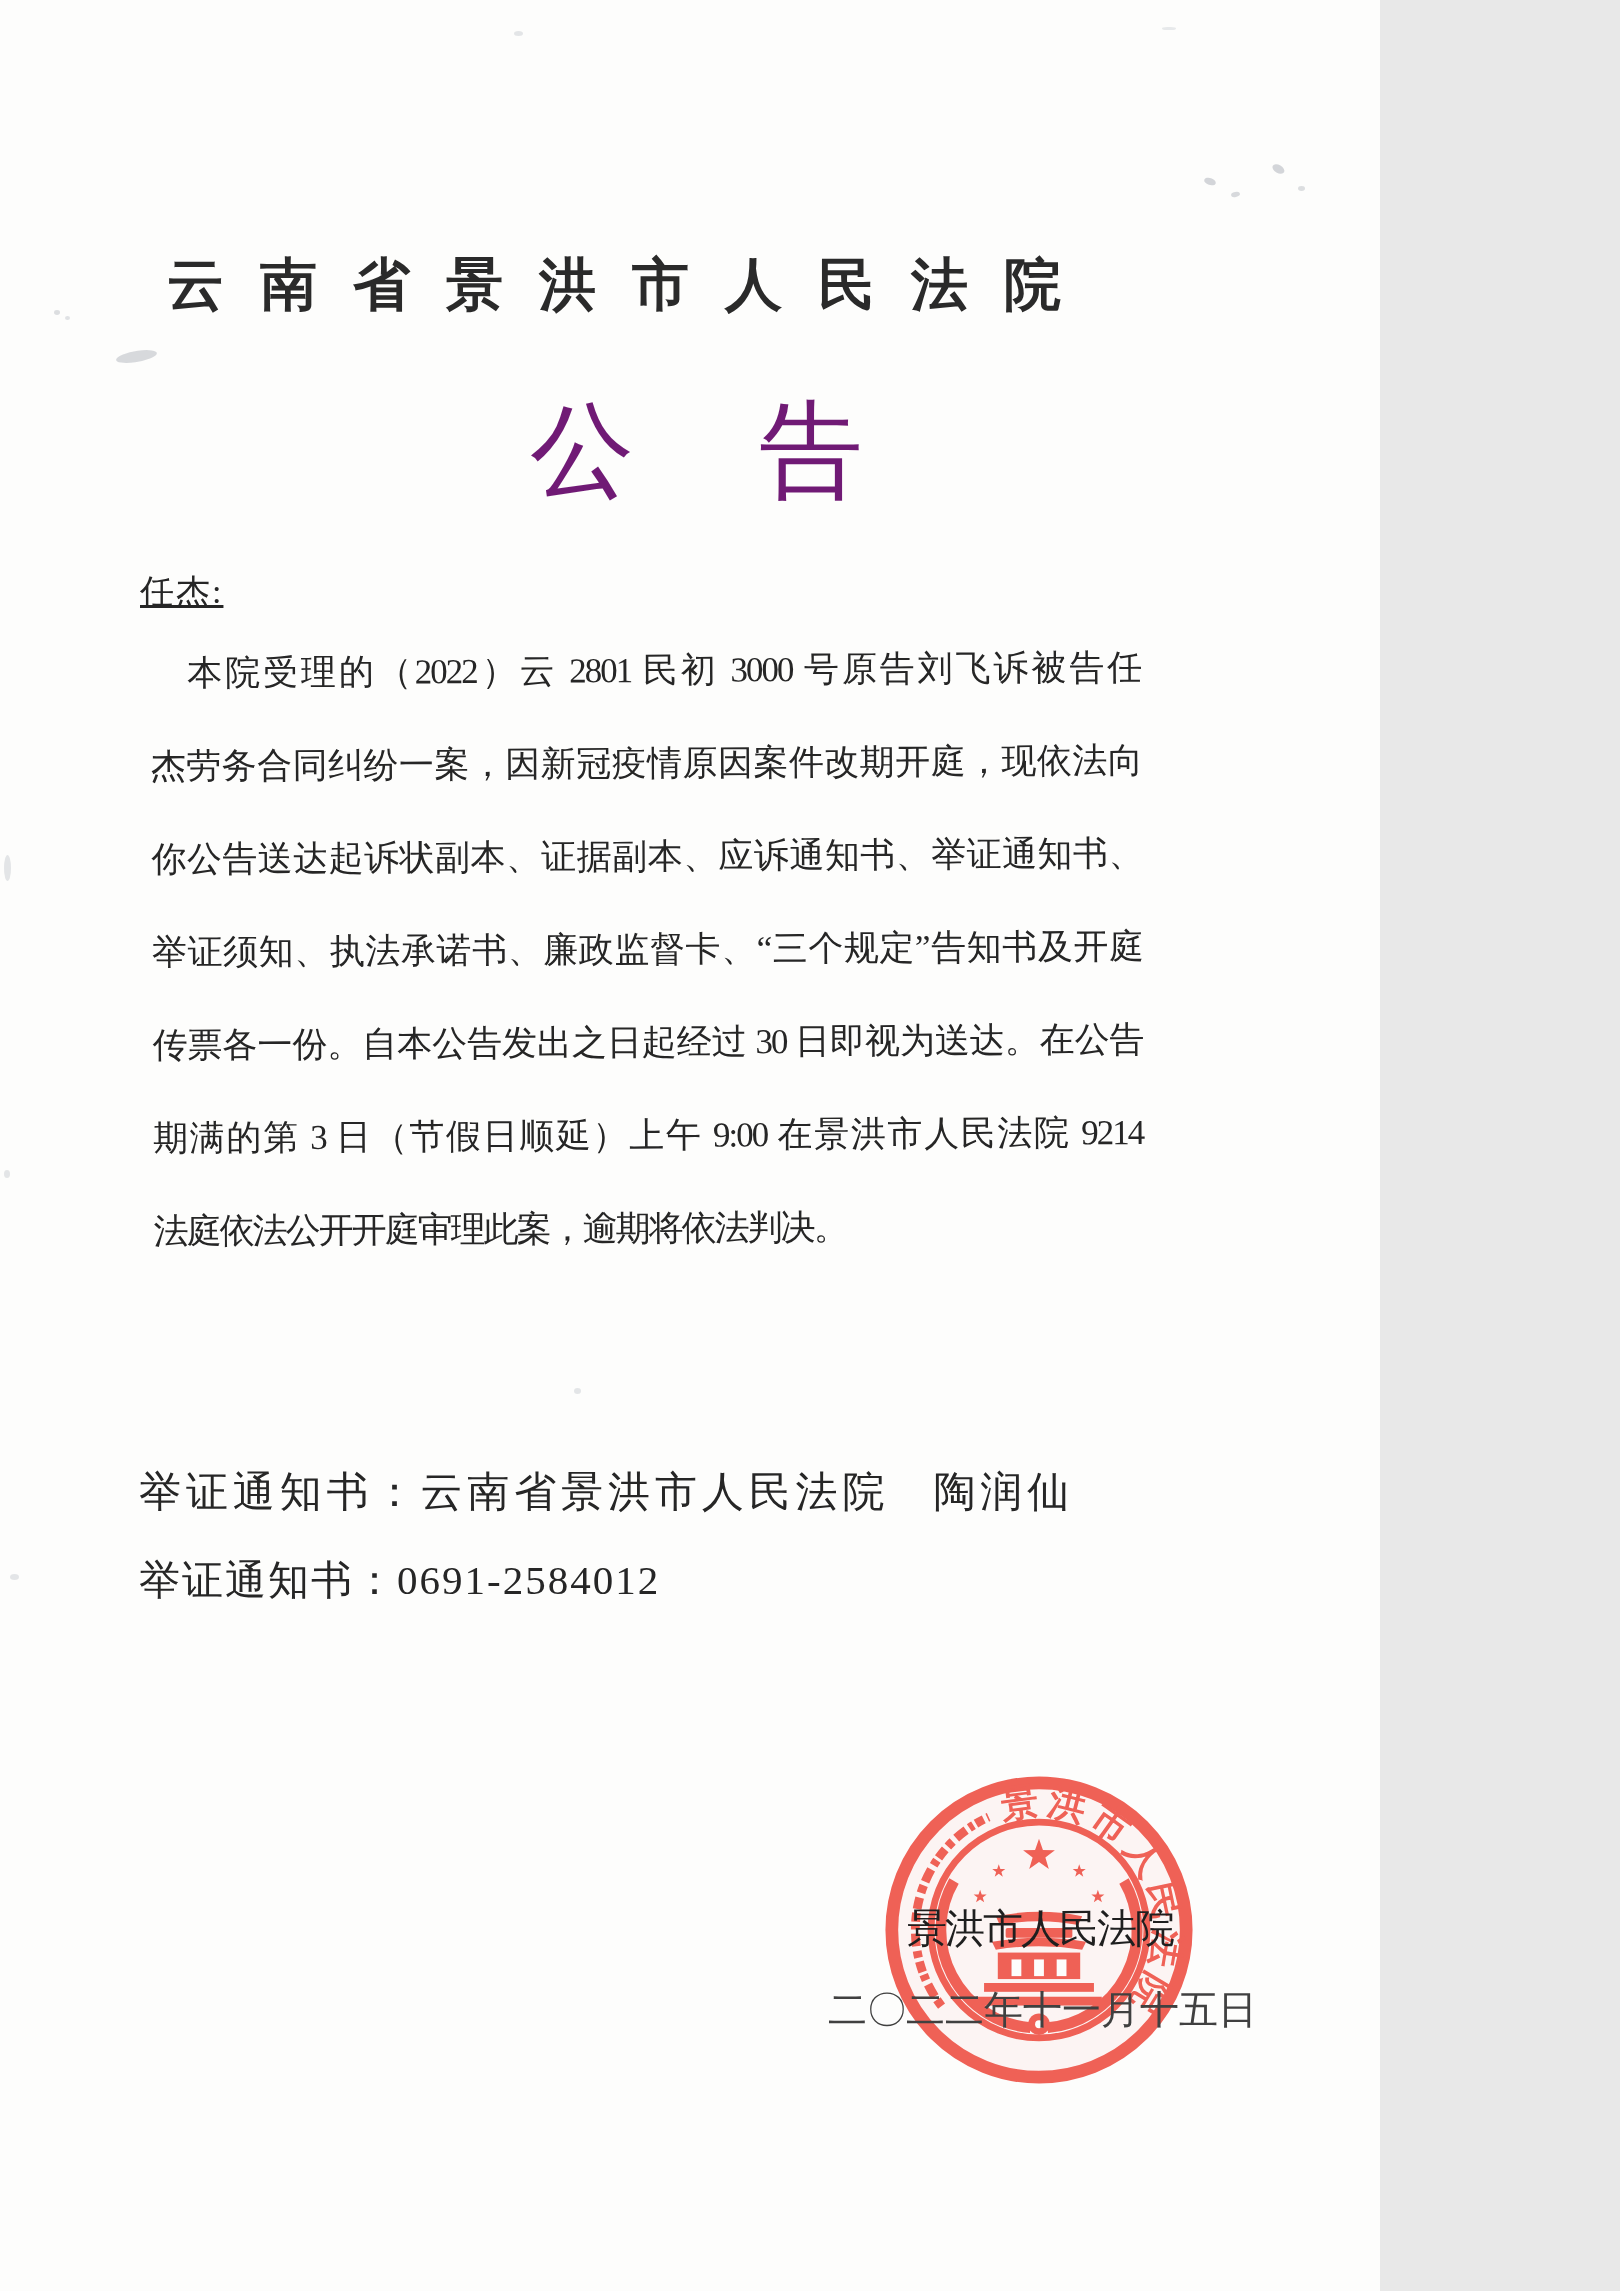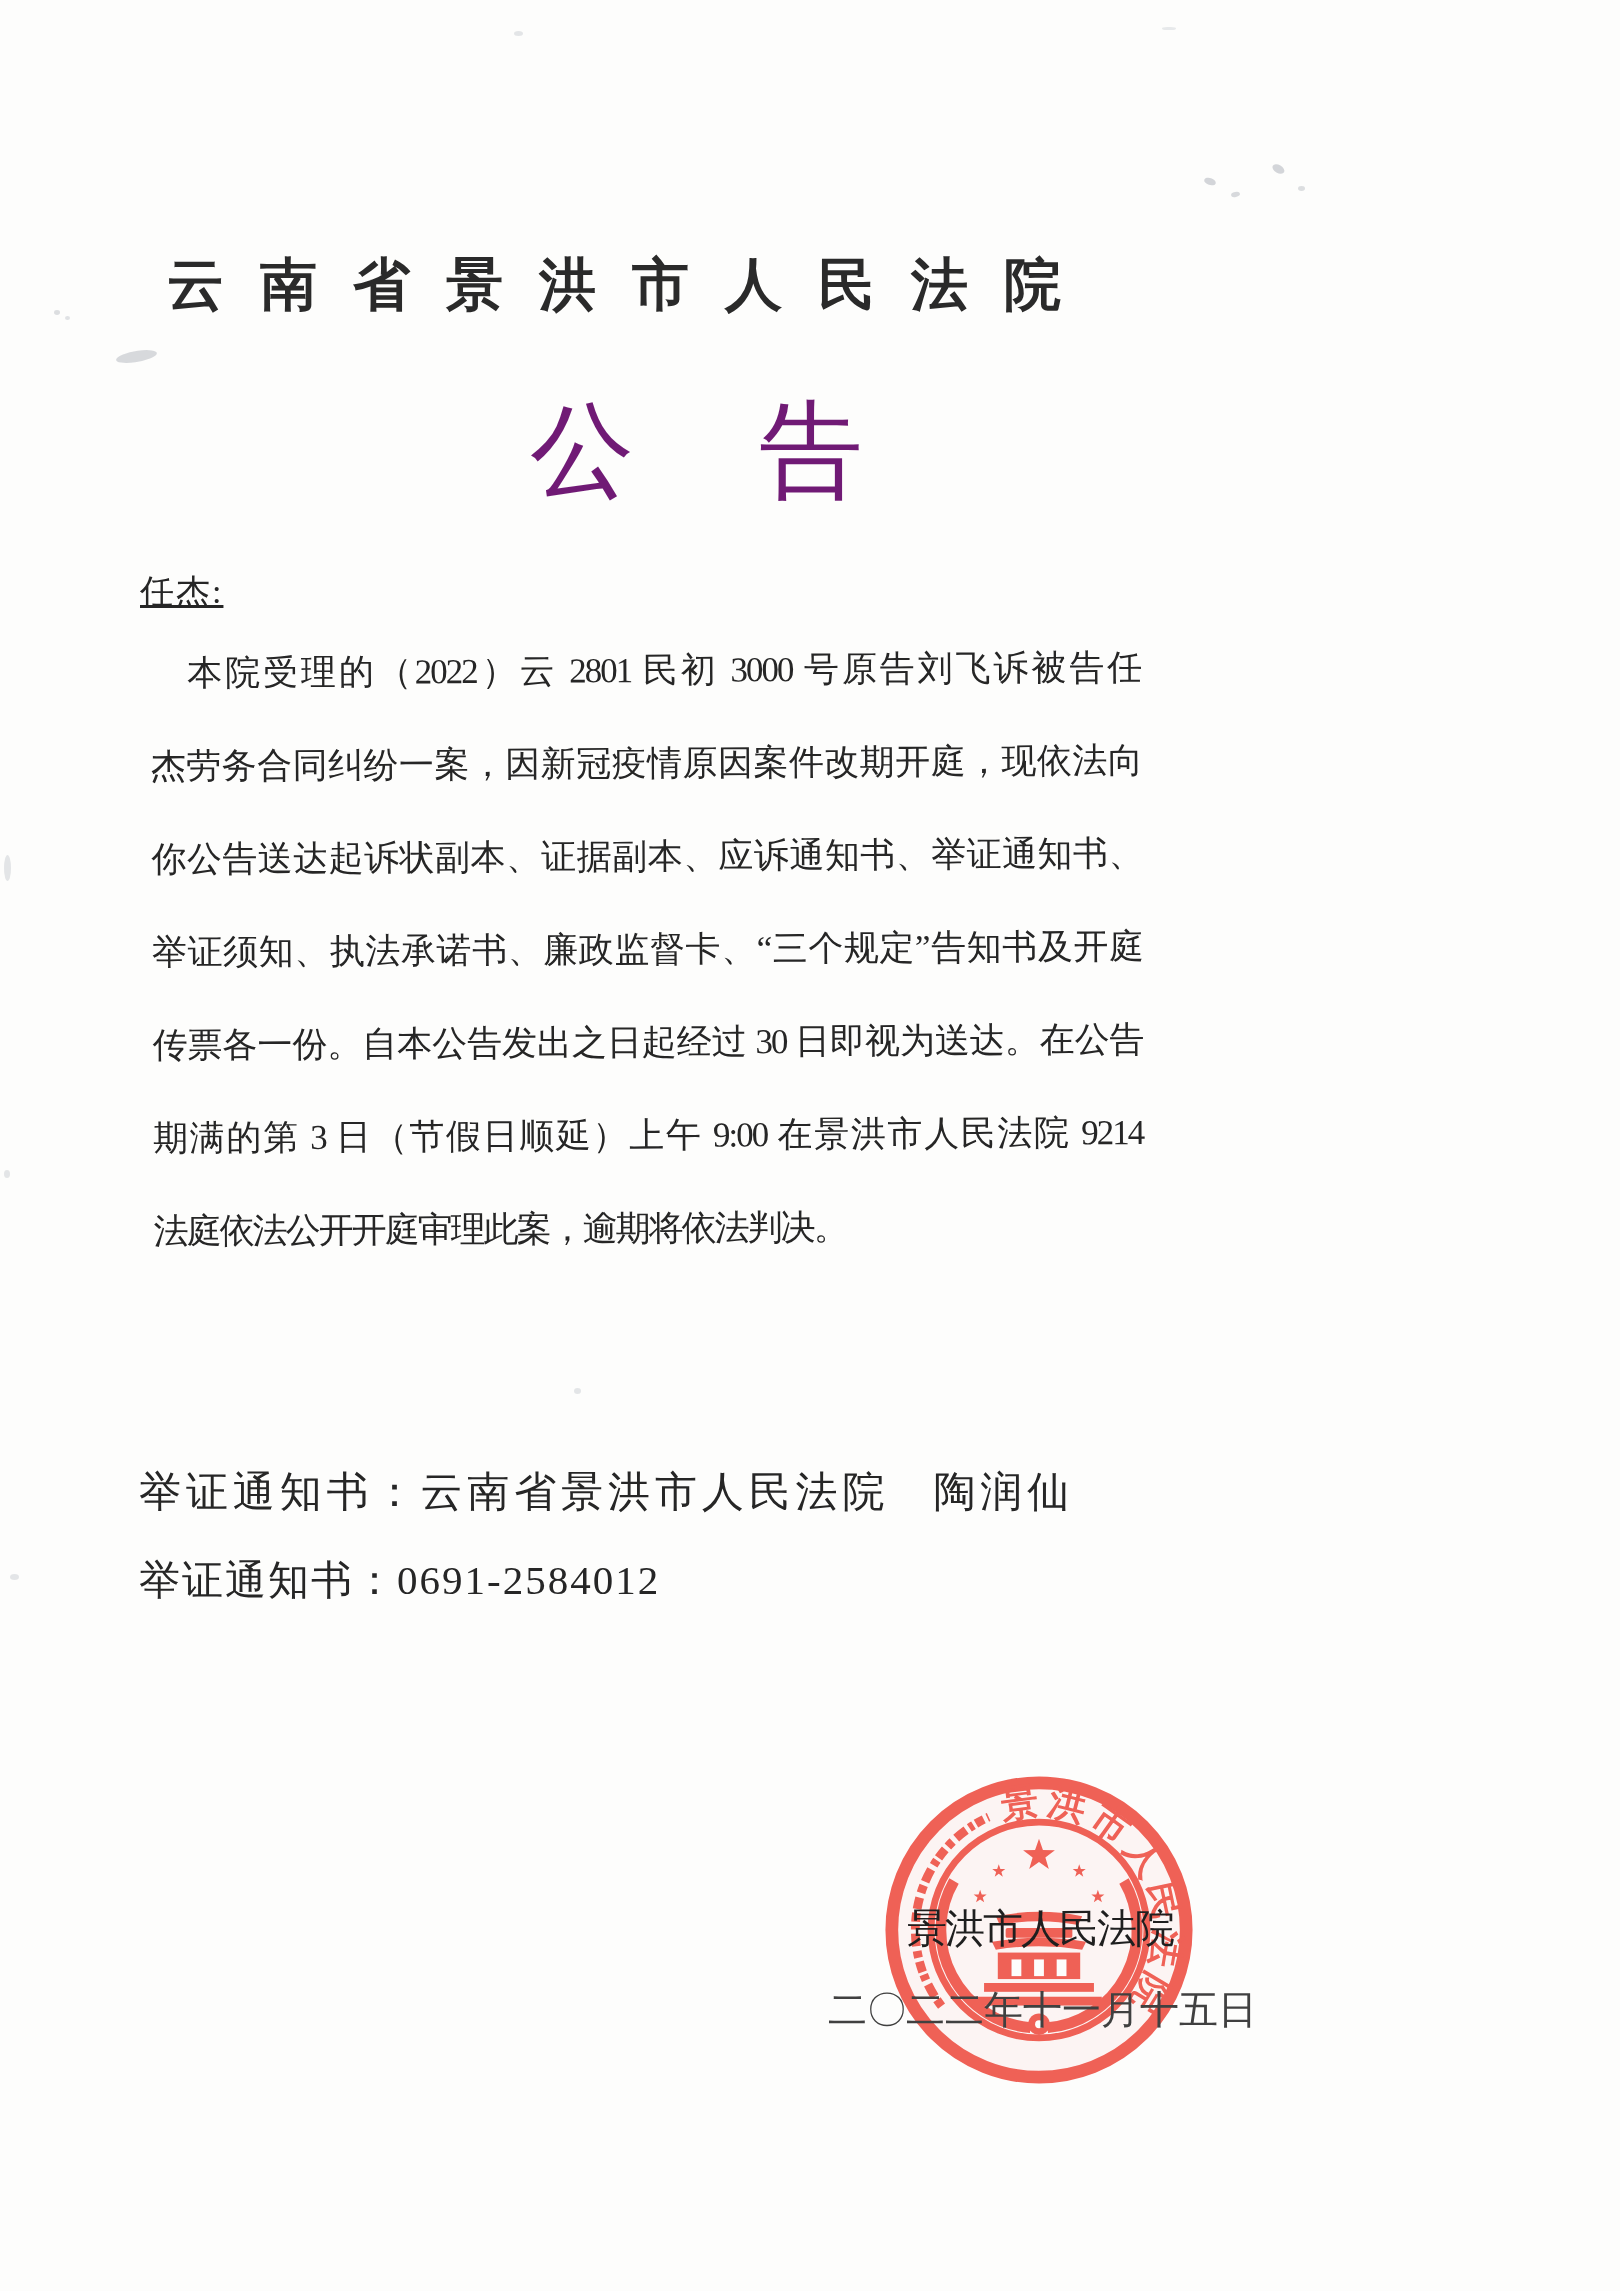--- a/index.html
+++ b/index.html
@@ -1,18 +1,18 @@
 <!DOCTYPE html>
 <html><head>
 <meta charset="utf-8">
 <style>
   html,body{margin:0;padding:0;background:#e8e8e8;}
   .page{
     position:relative;
-    width:1620px;height:2292px;
+    width:1380px;height:2292px;
     background:#fdfdfc;
     overflow:hidden;
     font-family:"Liberation Serif","DejaVu Serif",serif;
     color:#262626;
   }
   
   .court-title{
     position:absolute;left:167px;top:247px;
     font-size:57px;font-weight:600;letter-spacing:36px;
     white-space:nowrap;color:#2a2a2a;

